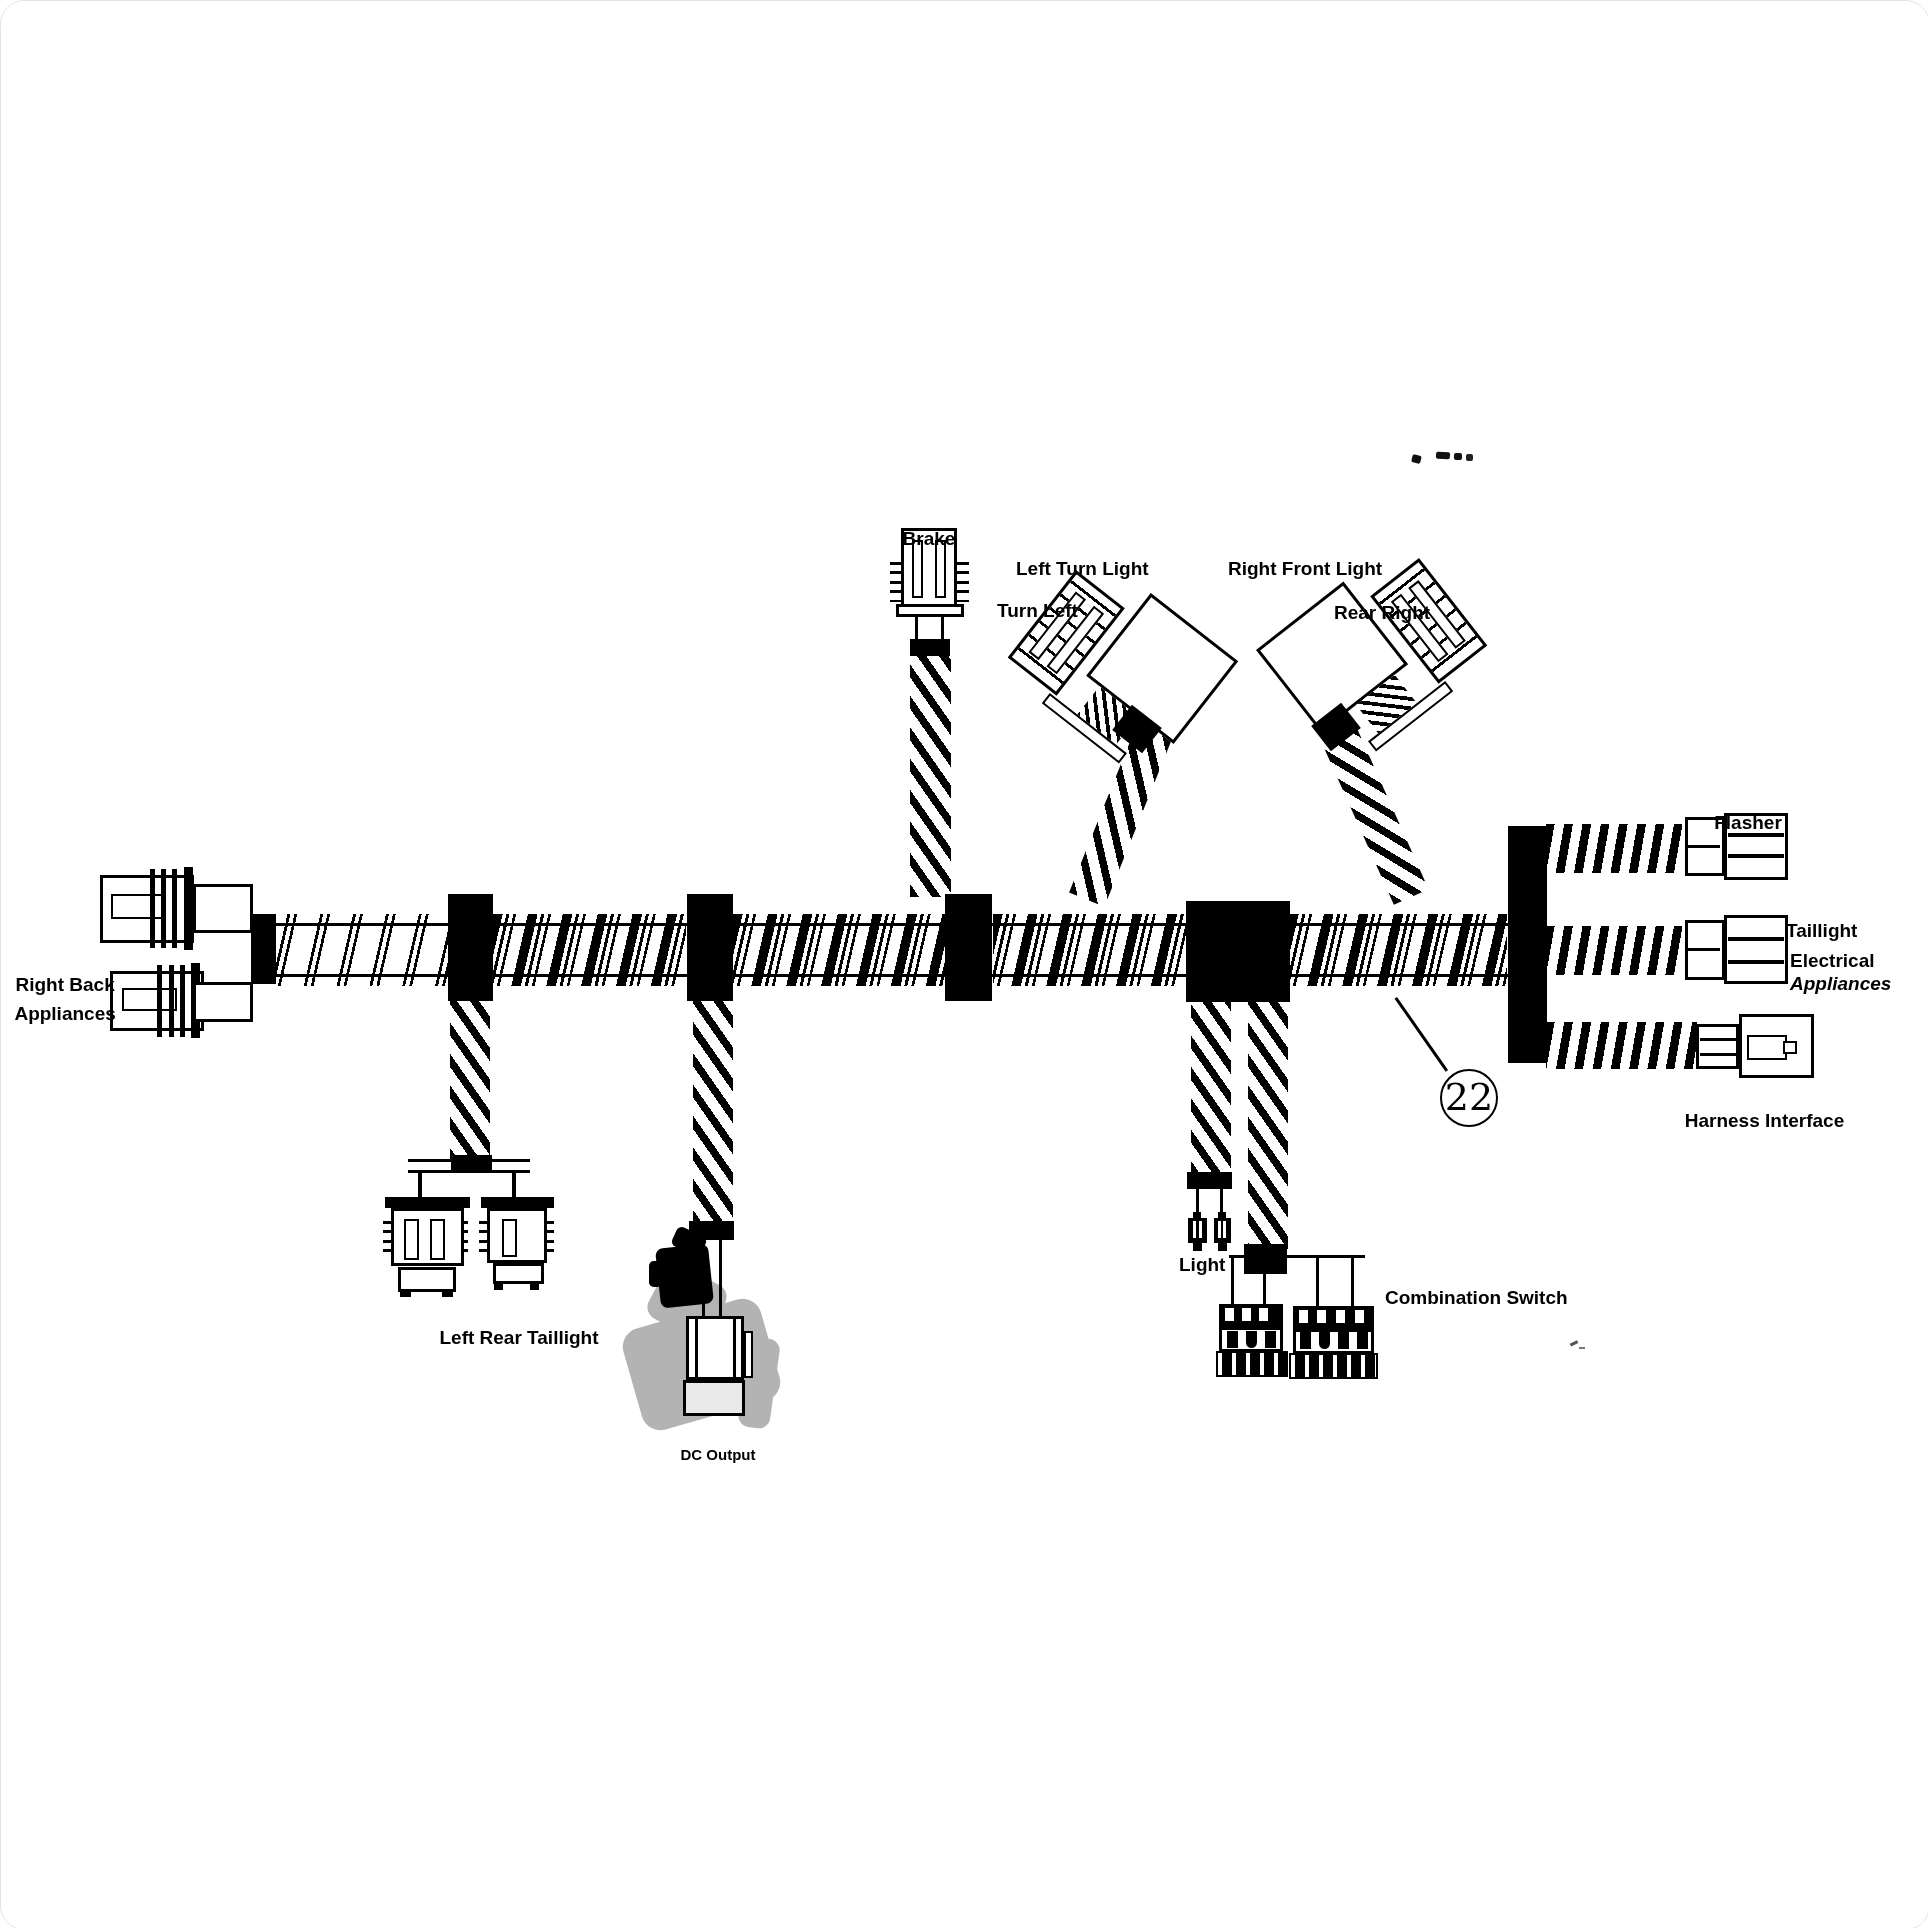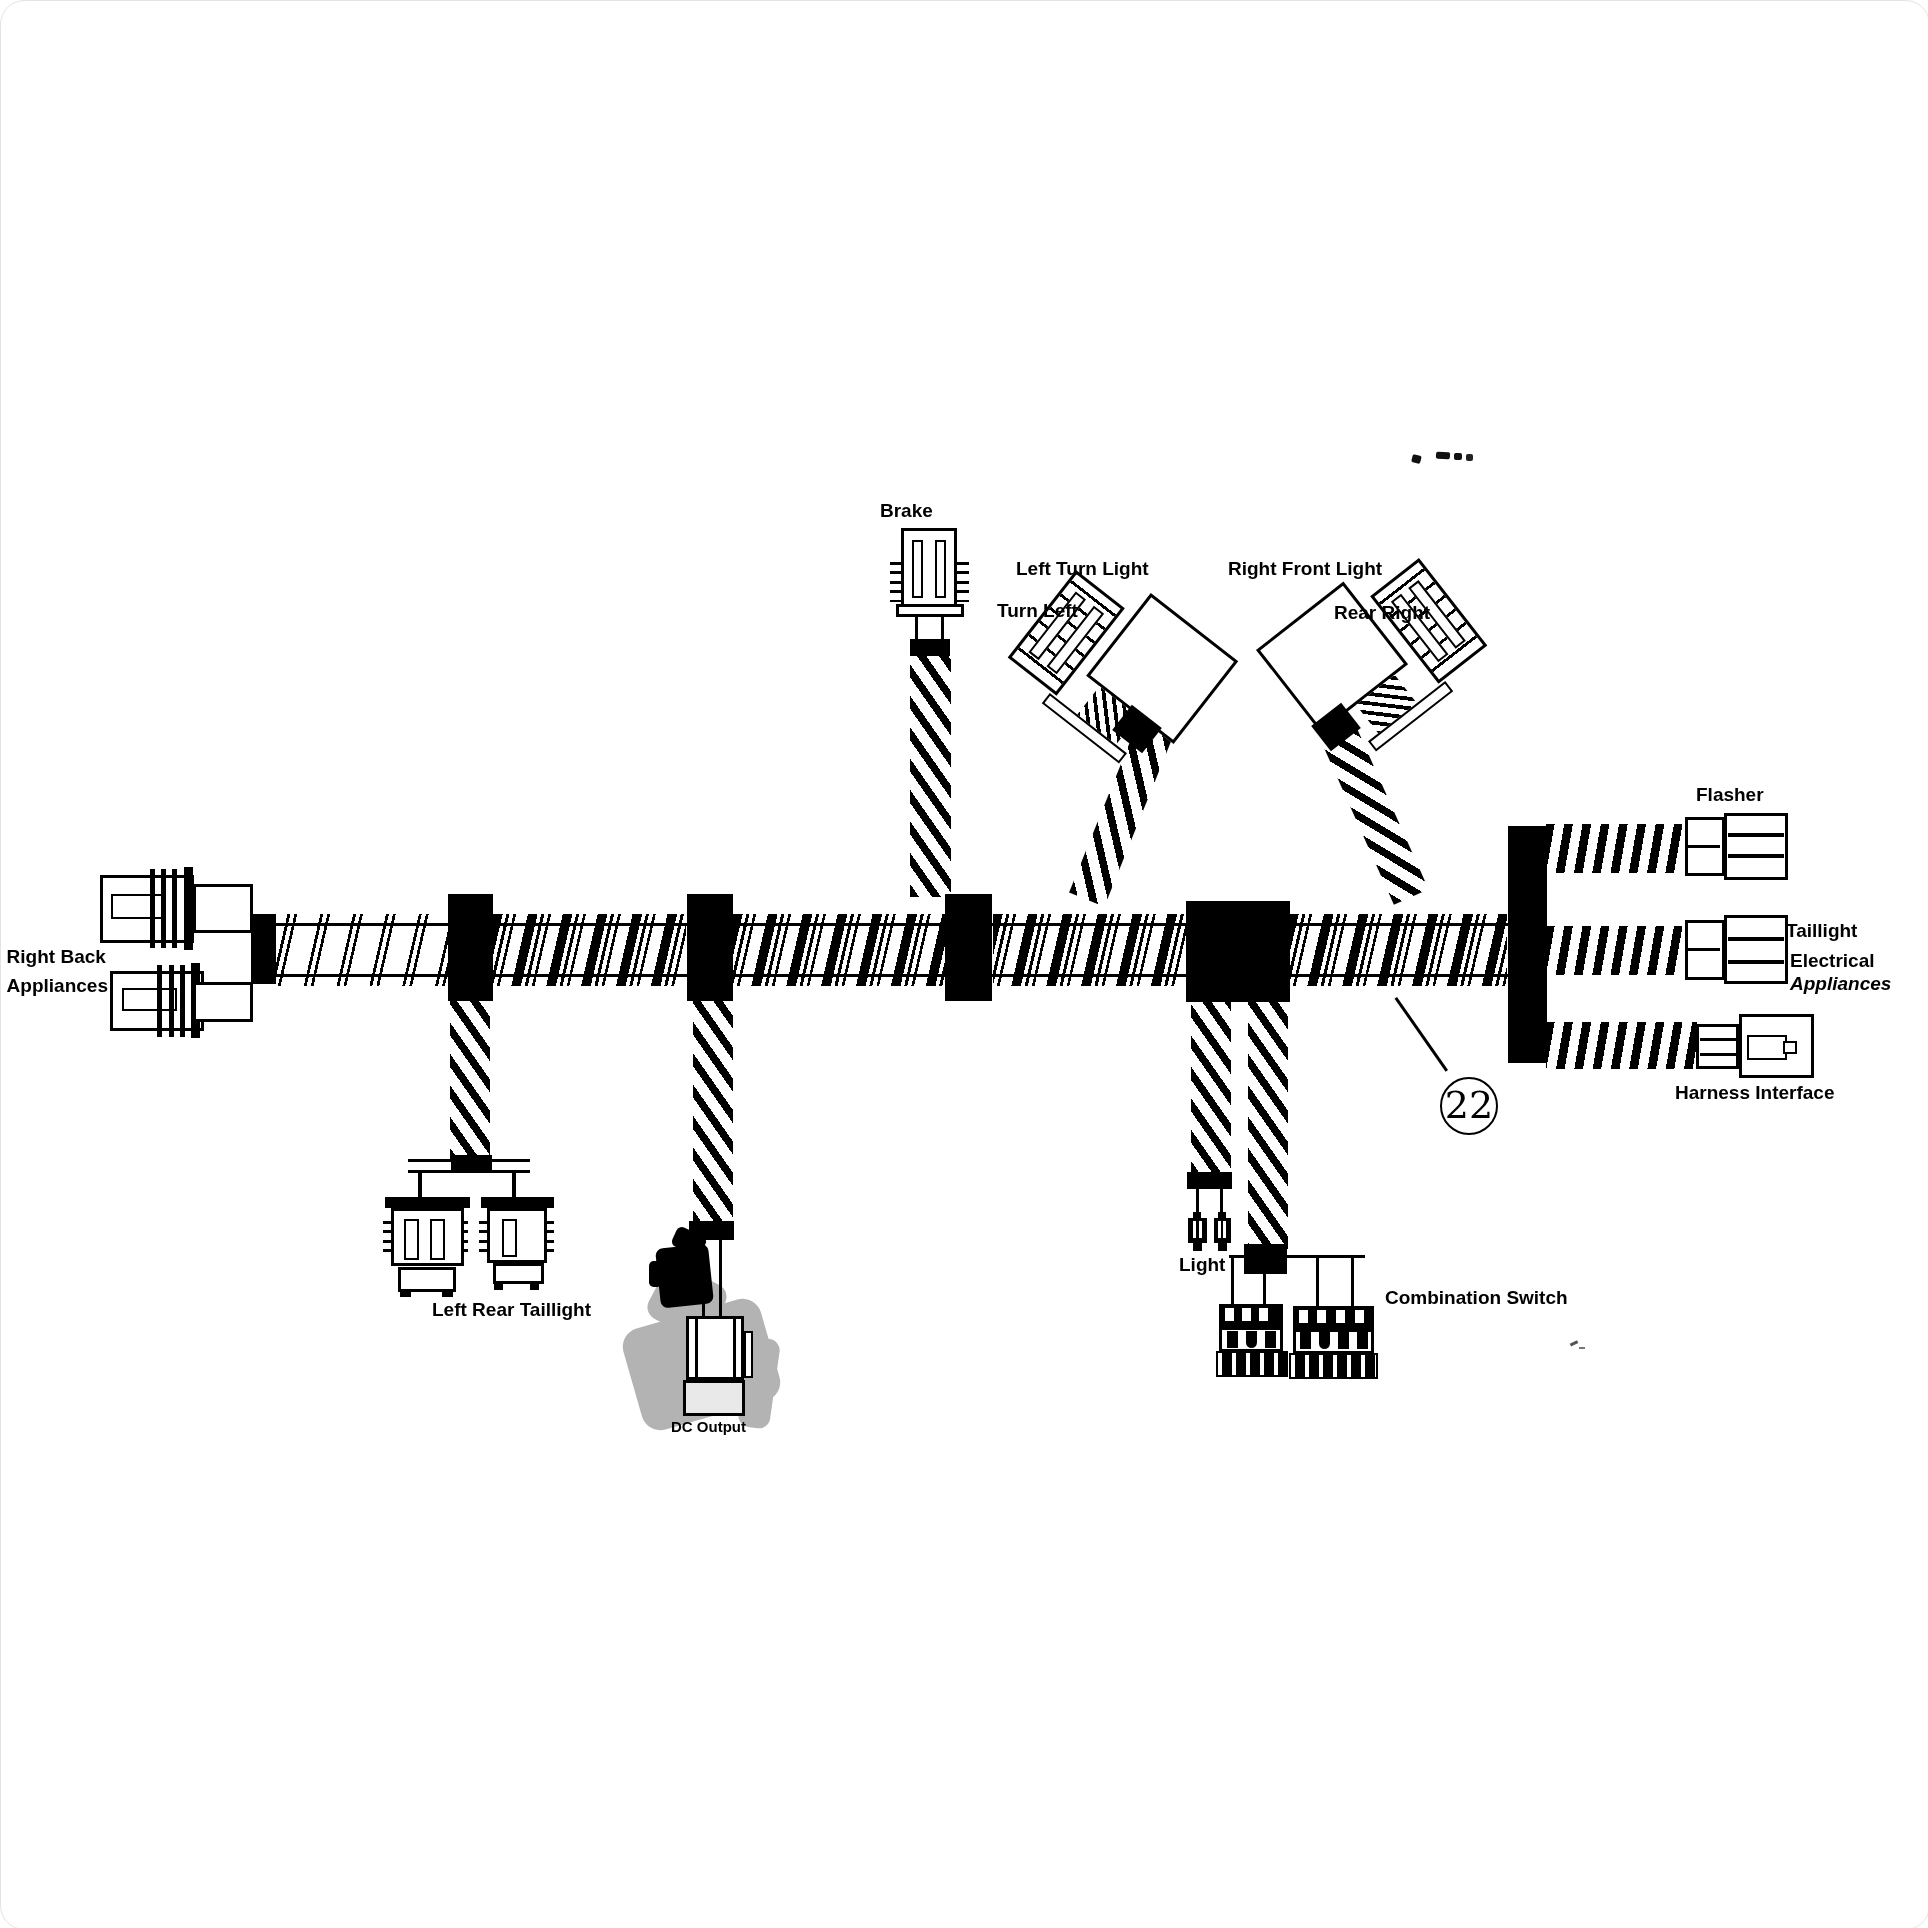--- a/index.html
+++ b/index.html
@@ -14,21 +14,21 @@
   .spring{position:absolute;background:repeating-linear-gradient(55deg,#000 0 7.5px,#fff 7.5px 18px);}
   .springH{position:absolute;background:repeating-linear-gradient(100deg,#000 0 8.5px,#fff 8.5px 18px);}
   .hatchA{position:absolute;background:repeating-linear-gradient(103deg,transparent 0 12.2px,#000 12.2px 15px,transparent 15px 19px,#000 19px 21.7px,transparent 21.7px 32px);}
   .hatchB{position:absolute;background:repeating-linear-gradient(103deg,#000 0 9.4px,transparent 9.4px 13px,#000 13px 16px,transparent 16px 20px,#000 20px 22.6px,transparent 22.6px 34px);}
   .hatchN{position:absolute;background:repeating-linear-gradient(45deg,#000 0 3.8px,#fff 3.8px 9.4px);}
   .stripesH{position:absolute;background:repeating-linear-gradient(180deg,#000 0 2.8px,#fff 2.8px 9.4px);}
   .stripedConn{position:absolute;border:3.8px solid #000;box-sizing:border-box;
                background:repeating-linear-gradient(180deg,#fff 0 7.5px,#000 7.5px 10.4px,#fff 10.4px 17px);}
   .stripBlk{position:absolute;background:repeating-linear-gradient(90deg,#fff 0 3.8px,#000 3.8px 14px);}
   .lbl{position:absolute;font-weight:bold;font-size:19px;color:#000;white-space:nowrap;}
-  .lblC{text-align:left;}
+  .lblC{text-align:center;margin-top:28px;}
   .shadow{position:absolute;background:#b3b3b3;}
   .callout-circle{position:absolute;width:58px;height:58px;border:2.8px solid #000;border-radius:50%;
                   box-sizing:border-box;background:#fff;text-align:center;line-height:53px;
                   font-family:"DejaVu Serif",serif;font-size:38px;color:#000;}
 </style>
 </head>
 <body>
 
 <div id="stage">
 
@@ -202,21 +202,21 @@
   <div class="line" style="left:1727px;top:959px;width:56px;height:3.8px;"></div>
 
   <div class="b4" style="left:1695px;top:1023px;width:43px;height:45px;"></div>
   <div class="line" style="left:1699px;top:1037px;width:36px;height:2.8px;"></div>
   <div class="line" style="left:1699px;top:1052px;width:36px;height:2.8px;"></div>
   <div class="b4" style="left:1738px;top:1013px;width:75px;height:64px;"></div>
   <div class="b3" style="left:1746px;top:1034px;width:40px;height:24.5px;"></div>
   <div class="b3" style="left:1782px;top:1040px;width:14px;height:13px;"></div>
 
   <div class="line" style="left:1396px;top:996px;width:89px;height:2.8px;transform:rotate(55deg);transform-origin:0 0;"></div>
-  <div class="callout-circle" style="left: 1439px; top: 1068px; margin-top: 8px;">
+  <div class="callout-circle" style="left: 1439px; top: 1068px;">
     <span>22</span>
   </div>
 
   <div class="abs" style="left:1411px;top:454px;width:8.5px;height:7.5px;background:#111;transform:rotate(15deg);border-radius:1.9px;"></div>
   <div class="abs" style="left:1435px;top:451px;width:14px;height:6.6px;background:#111;transform:rotate(4deg);border-radius:1.9px;"></div>
   <div class="abs" style="left:1453px;top:452px;width:7.5px;height:6.6px;background:#111;border-radius:1.9px;"></div>
   <div class="abs" style="left:1465px;top:453px;width:6.6px;height:6.6px;background:#222;border-radius:1.9px;"></div>
   <div class="abs" style="left:1569px;top:1341px;width:7.5px;height:2.8px;background:#555;transform:rotate(-25deg);"></div>
   <div class="abs" style="left:1578px;top:1346px;width:5.6px;height:1.9px;background:#777;"></div>
 

